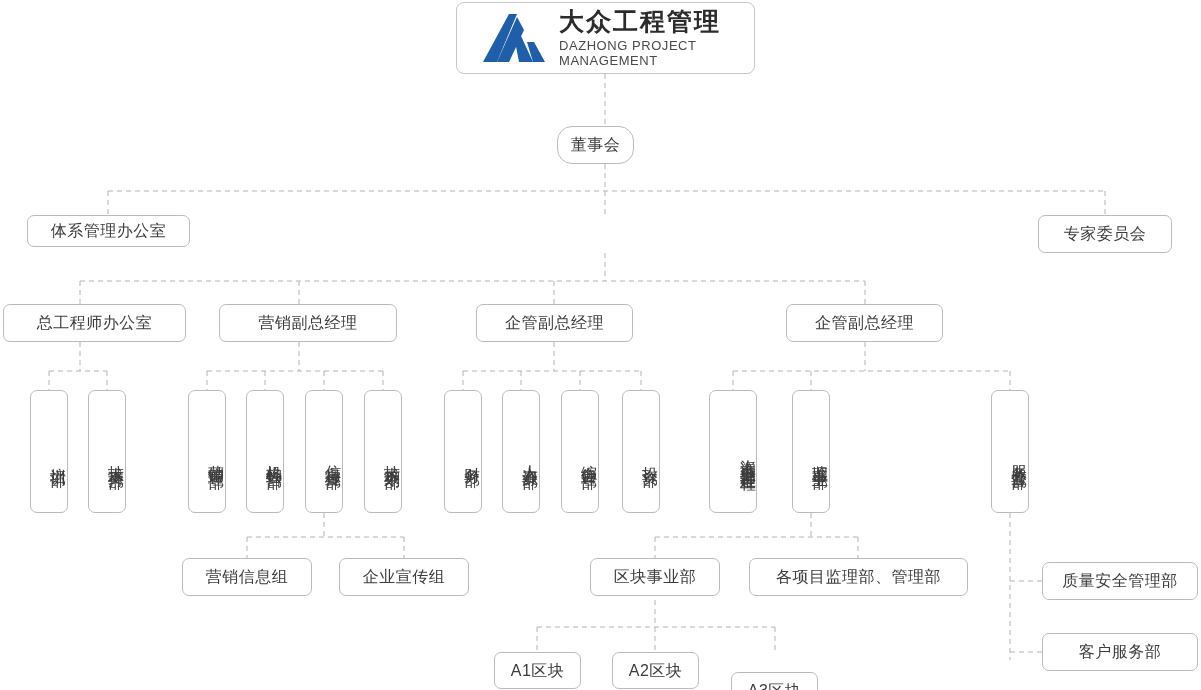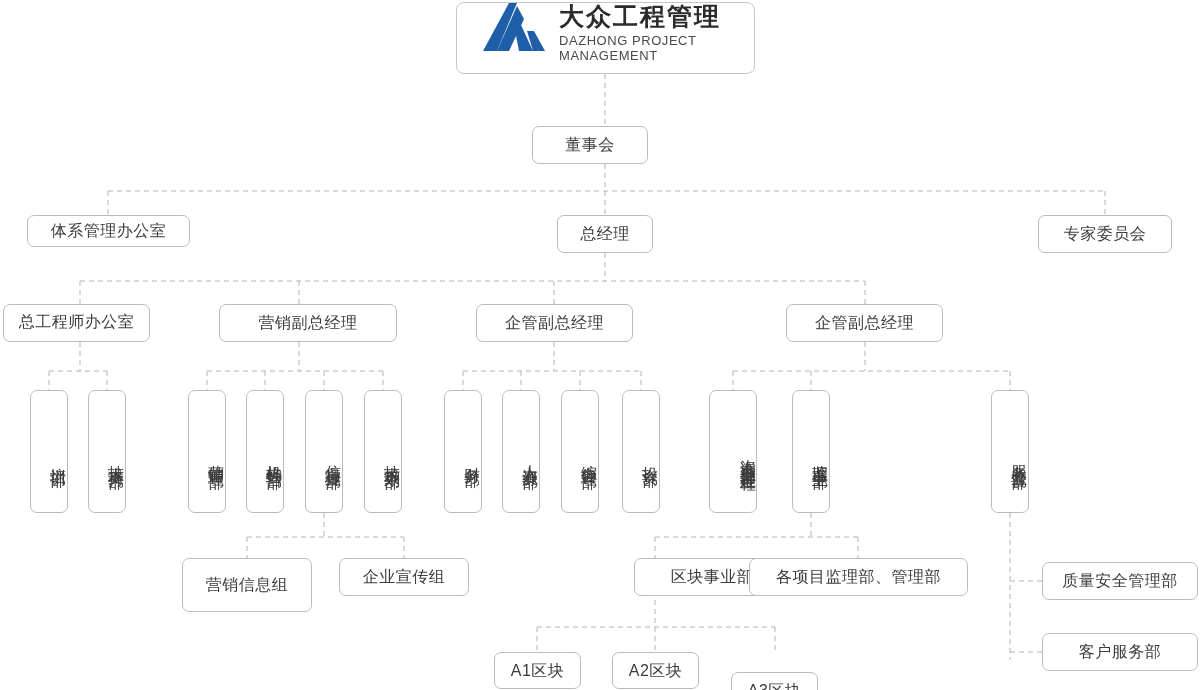--- a/index.html
+++ b/index.html
@@ -68,21 +68,21 @@
   
   #logo-box{
     position:absolute;
     left:456px;top:2px;
     width:299px;height:72px;
     box-sizing:border-box;
     border:1px solid #c3c7cc;
     border-radius:8px;
     background:#ffffff;
     display:flex;
-    align-items:flex-start;
+    align-items:center;
     padding-left:26px;
   }
   #logo-mark{
     width:62px;height:48px;
     flex:0 0 62px;
     margin-right:14px;
   }
   #logo-text{
     display:flex;
     flex-direction:column;
@@ -179,27 +179,26 @@
       <polygon points="34,3 41,16 26,48 14,48" fill="#1f5fa9"></polygon>
       <polygon points="31,22 38,22 50,48 36,48" fill="#1f5fa9"></polygon>
       <polygon points="44,28 51,28 62,48 50,48" fill="#1f5fa9"></polygon>
     </svg>
     <div id="logo-text">
       <div id="logo-title">大众工程管理</div>
       <div id="logo-sub">DAZHONG PROJECT MANAGEMENT</div>
     </div>
   </div>
 
-  <div class="node h" style="left:532px;top:126px;width:116px;height:38px;">董事会</div>
+  <div class="node h" style="left:557px;top:126px;width:77px;height:38px;border-radius:15px;">董事会</div>
 
   <div class="node h" style="left:27px;top:215px;width:163px;height:32px;">体系管理办公室</div>
-  <div class="node h" style="left:557px;top:215px;width:96px;height:38px;">总经理</div>
   <div class="node h" style="left:1038px;top:215px;width:134px;height:38px;">专家委员会</div>
 
-  <div class="node h" style="left:3px;top:304px;width:147px;height:38px;font-family:Liberation Mono, monospace;">总工程师办公室</div>
+  <div class="node h" style="left:3px;top:304px;width:183px;height:38px;">总工程师办公室</div>
   <div class="node h" style="left:219px;top:304px;width:178px;height:38px;">营销副总经理</div>
   <div class="node h" style="left:476px;top:304px;width:157px;height:38px;">企管副总经理</div>
   <div class="node h" style="left:786px;top:304px;width:157px;height:38px;">企管副总经理</div>
 
   <div class="node v" style="left:30px;top:390px;width:38px;height:123px;">培训部</div>
   <div class="node v" style="left:88px;top:390px;width:38px;height:123px;">技术支持部</div>
 
   <div class="node v" style="left:188px;top:390px;width:38px;height:123px;">营销管理部</div>
   <div class="node v" style="left:246px;top:390px;width:38px;height:123px;">机构经营部</div>
   <div class="node v" style="left:305px;top:390px;width:38px;height:123px;">信息宣传部</div>
@@ -211,23 +210,23 @@
   <div class="node v" style="left:622px;top:390px;width:38px;height:123px;">投资部</div>
 
   <div class="node v2" style="left:709px;top:390px;width:48px;height:123px;">
     <span>咨询事业部</span>
       <br>
     <span>全过程工程</span>
   </div>
   <div class="node v" style="left:792px;top:390px;width:38px;height:123px;">监理事业部</div>
   <div class="node v" style="left:991px;top:390px;width:38px;height:123px;">服务监督部</div>
 
-  <div class="node h" style="left:182px;top:558px;width:130px;height:54px;">营销信息组</div>
+  <div class="node h" style="left:182px;top:558px;width:130px;height:38px;">营销信息组</div>
   <div class="node h" style="left:339px;top:558px;width:130px;height:38px;">企业宣传组</div>
-  <div class="node h" style="left:590px;top:558px;width:156px;height:38px;margin-left:44px;">区块事业部</div>
+  <div class="node h" style="left:590px;top:558px;width:130px;height:38px;">区块事业部</div>
   <div class="node h" style="left:749px;top:558px;width:219px;height:38px;">各项目监理部、管理部</div>
   <div class="node h" style="left:1042px;top:562px;width:156px;height:38px;">质量安全管理部</div>
   <div class="node h" style="left:1042px;top:633px;width:156px;height:38px;">客户服务部</div>
 
   <div class="node h" style="left:494px;top:652px;width:87px;height:37px;">A1区块</div>
   <div class="node h" style="left:612px;top:652px;width:87px;height:37px;">A2区块</div>
   <div class="node h" style="left:731px;top:672px;width:87px;height:37px;">A3区块</div>
 
 </div>
 

